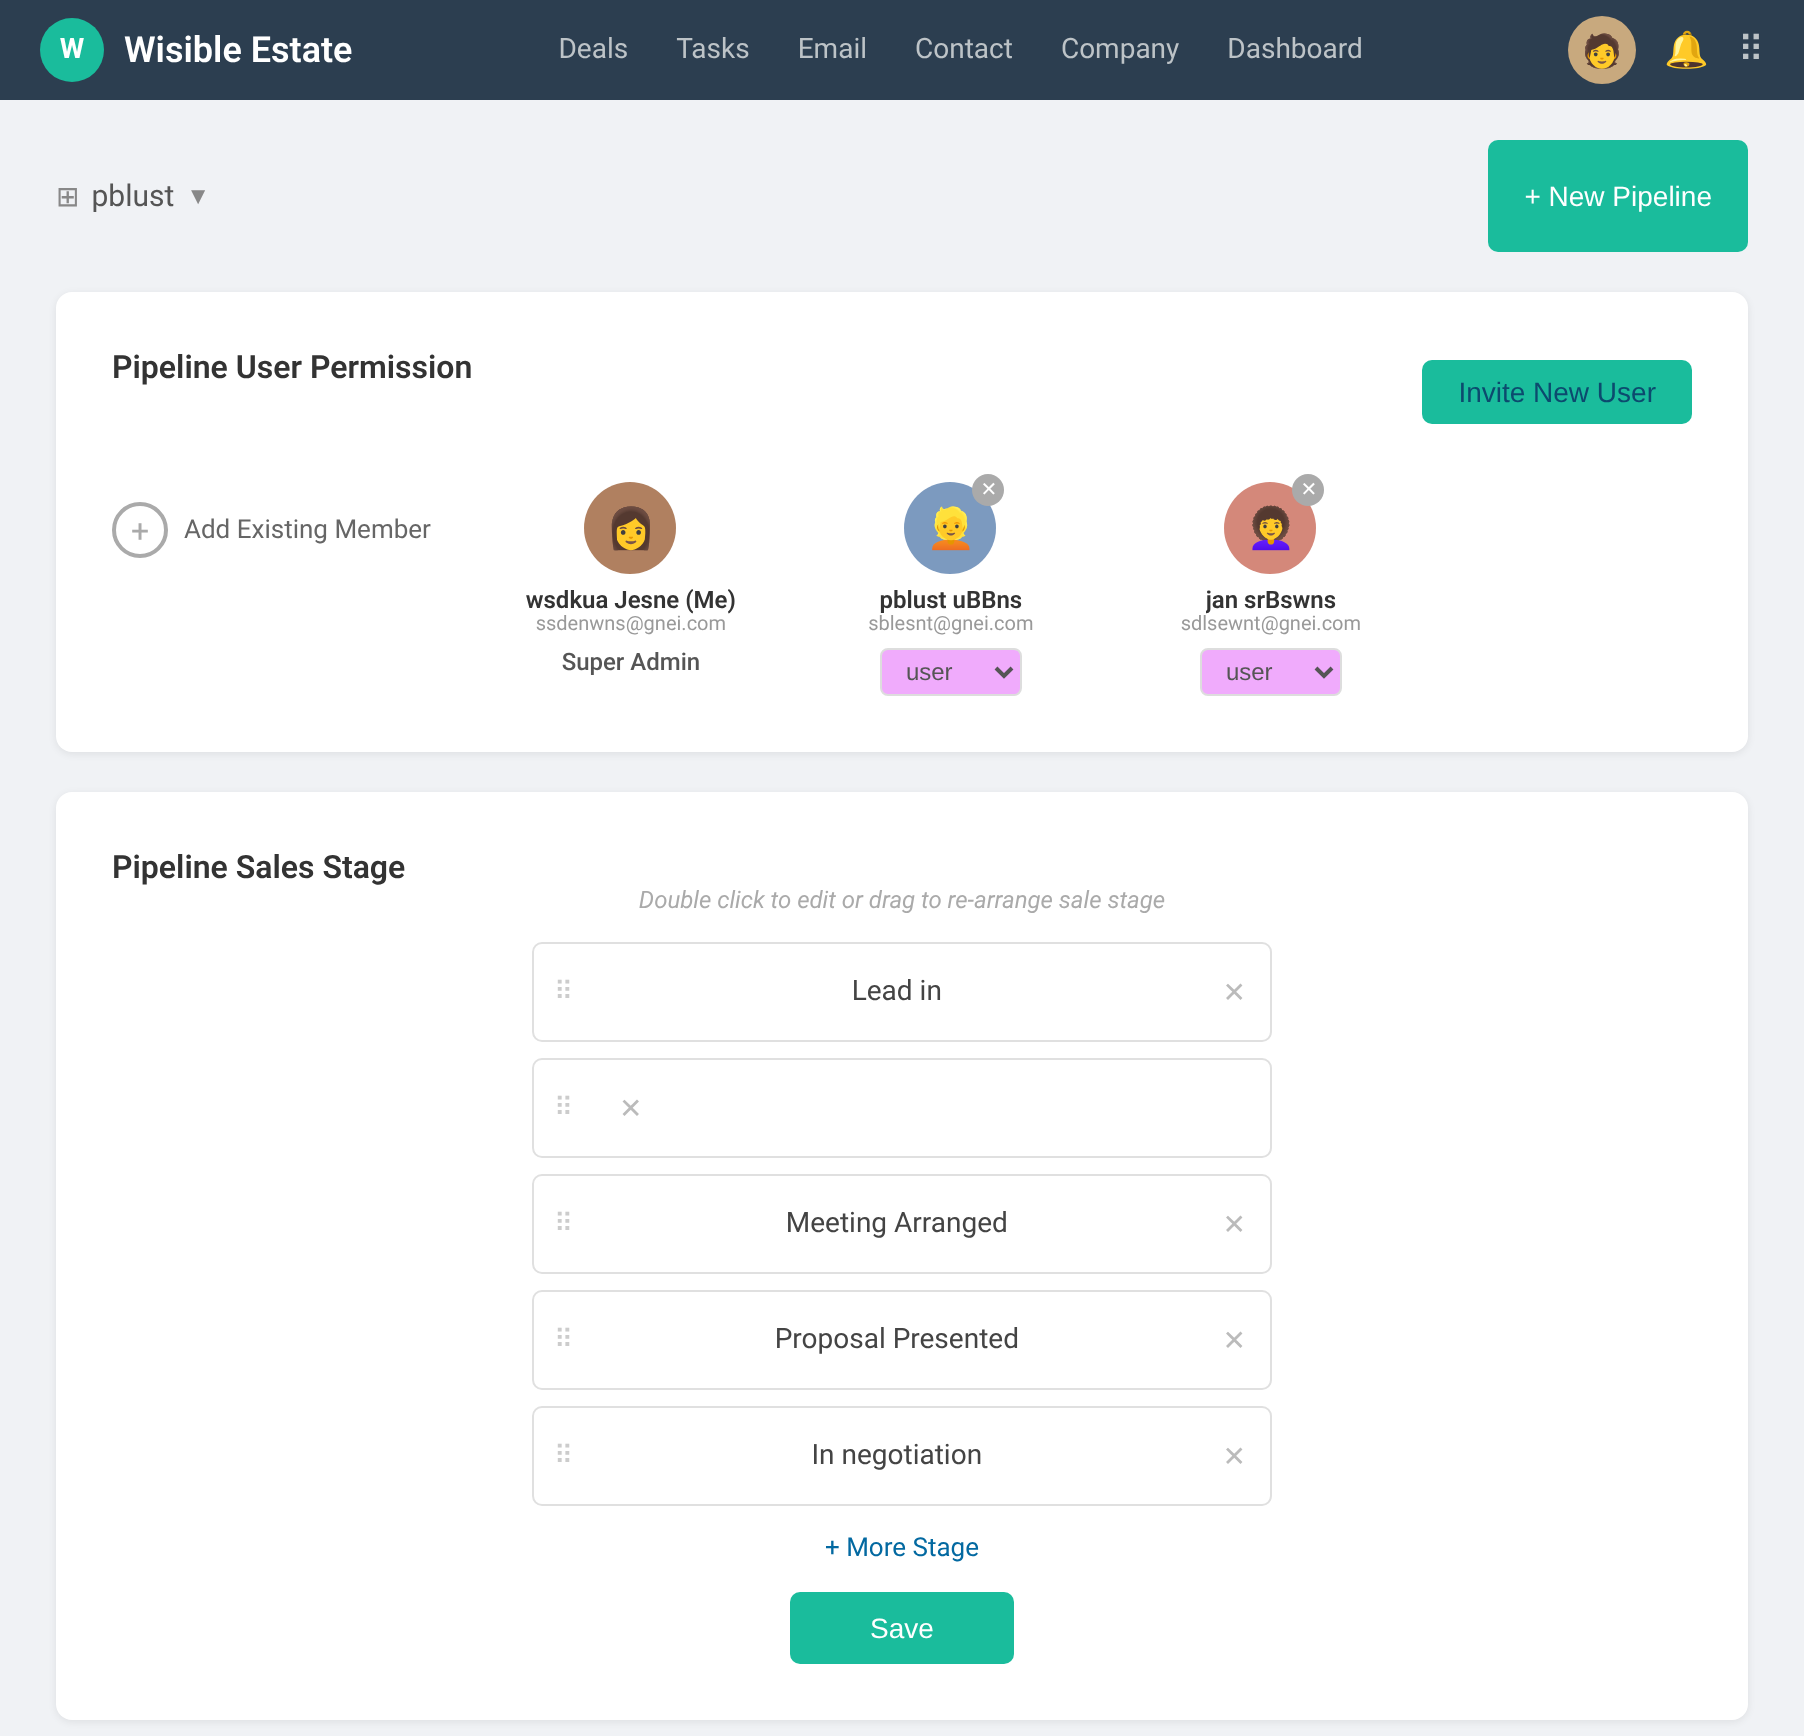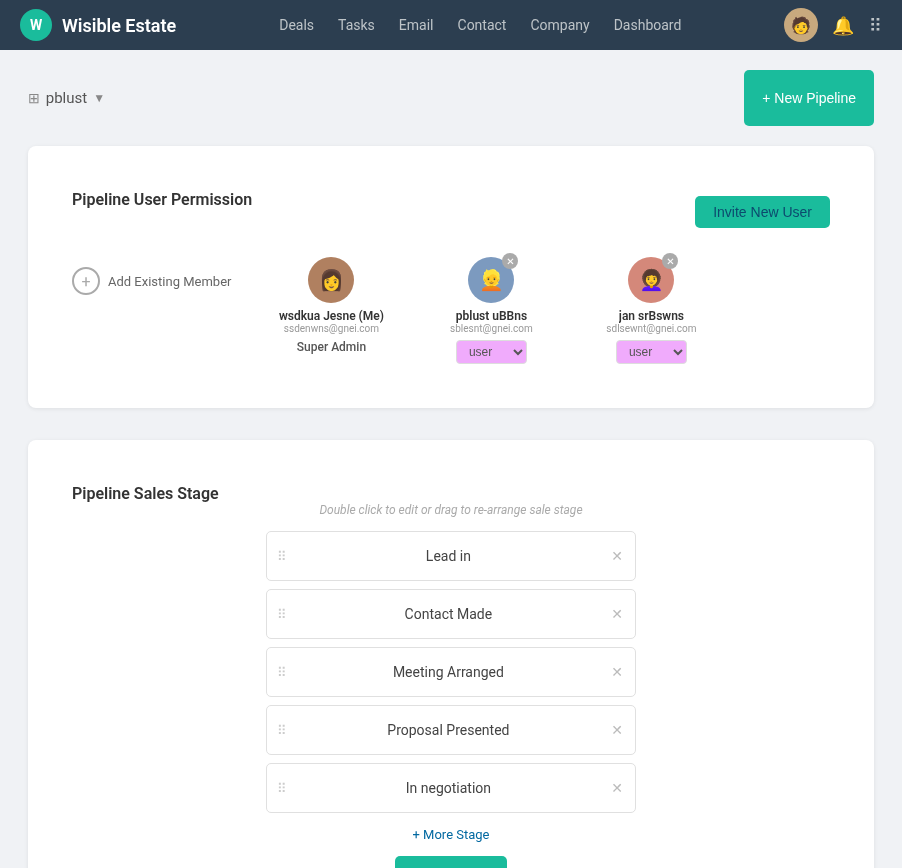--- a/index.html
+++ b/index.html
@@ -98,22 +98,22 @@
       padding: 20px 18px;
       border-radius: 5px;
       font-size: 14px;
       cursor: pointer;
     }
 
     
     .card {
       background: white;
       border-radius: 8px;
-      padding: 44px;
-      margin-bottom: 32px;
+      padding: 28px;
+      margin-bottom: 20px;
       box-shadow: 0 1px 4px rgba(0,0,0,0.08);
     }
     .card-title {
       font-size: 16px;
       font-weight: 600;
       color: #333;
       margin-bottom: 24px;
     }
 
     
@@ -399,21 +399,20 @@
     <div class="stage-list">
 
       <div class="stage-item">
         <span class="stage-drag">⠿</span>
         <span class="stage-label">Lead in</span>
         <span class="stage-remove">✕</span>
       </div>
 
       <div class="stage-item">
         <span class="stage-drag">⠿</span>
-        <span class="stage-label">Contact Made</span>
         <span class="stage-remove">✕</span>
       </div>
 
       <div class="stage-item">
         <span class="stage-drag">⠿</span>
         <span class="stage-label">Meeting Arranged</span>
         <span class="stage-remove">✕</span>
       </div>
 
       <div class="stage-item">

